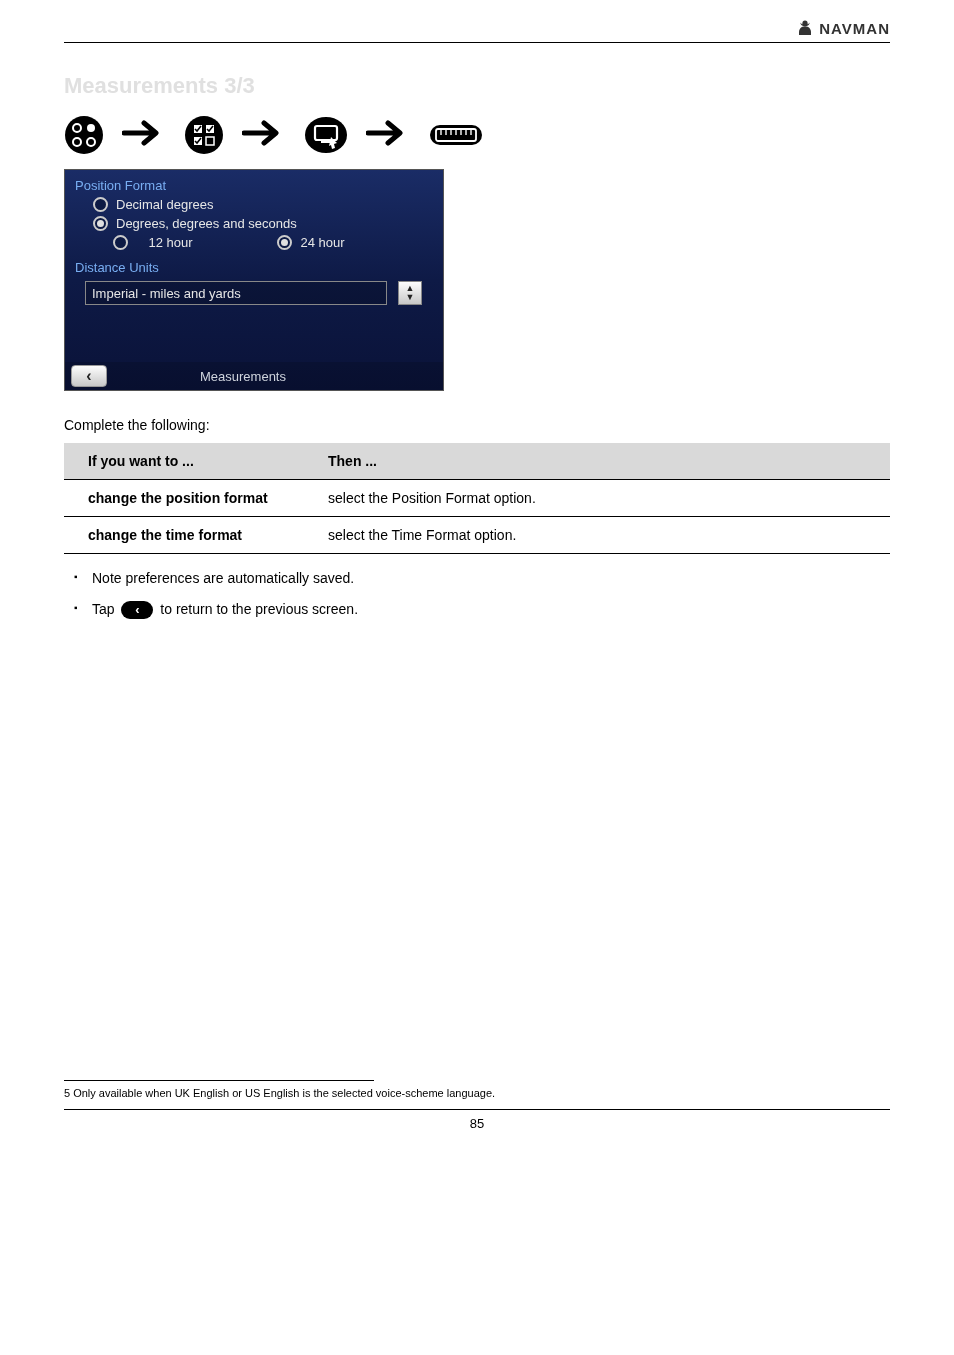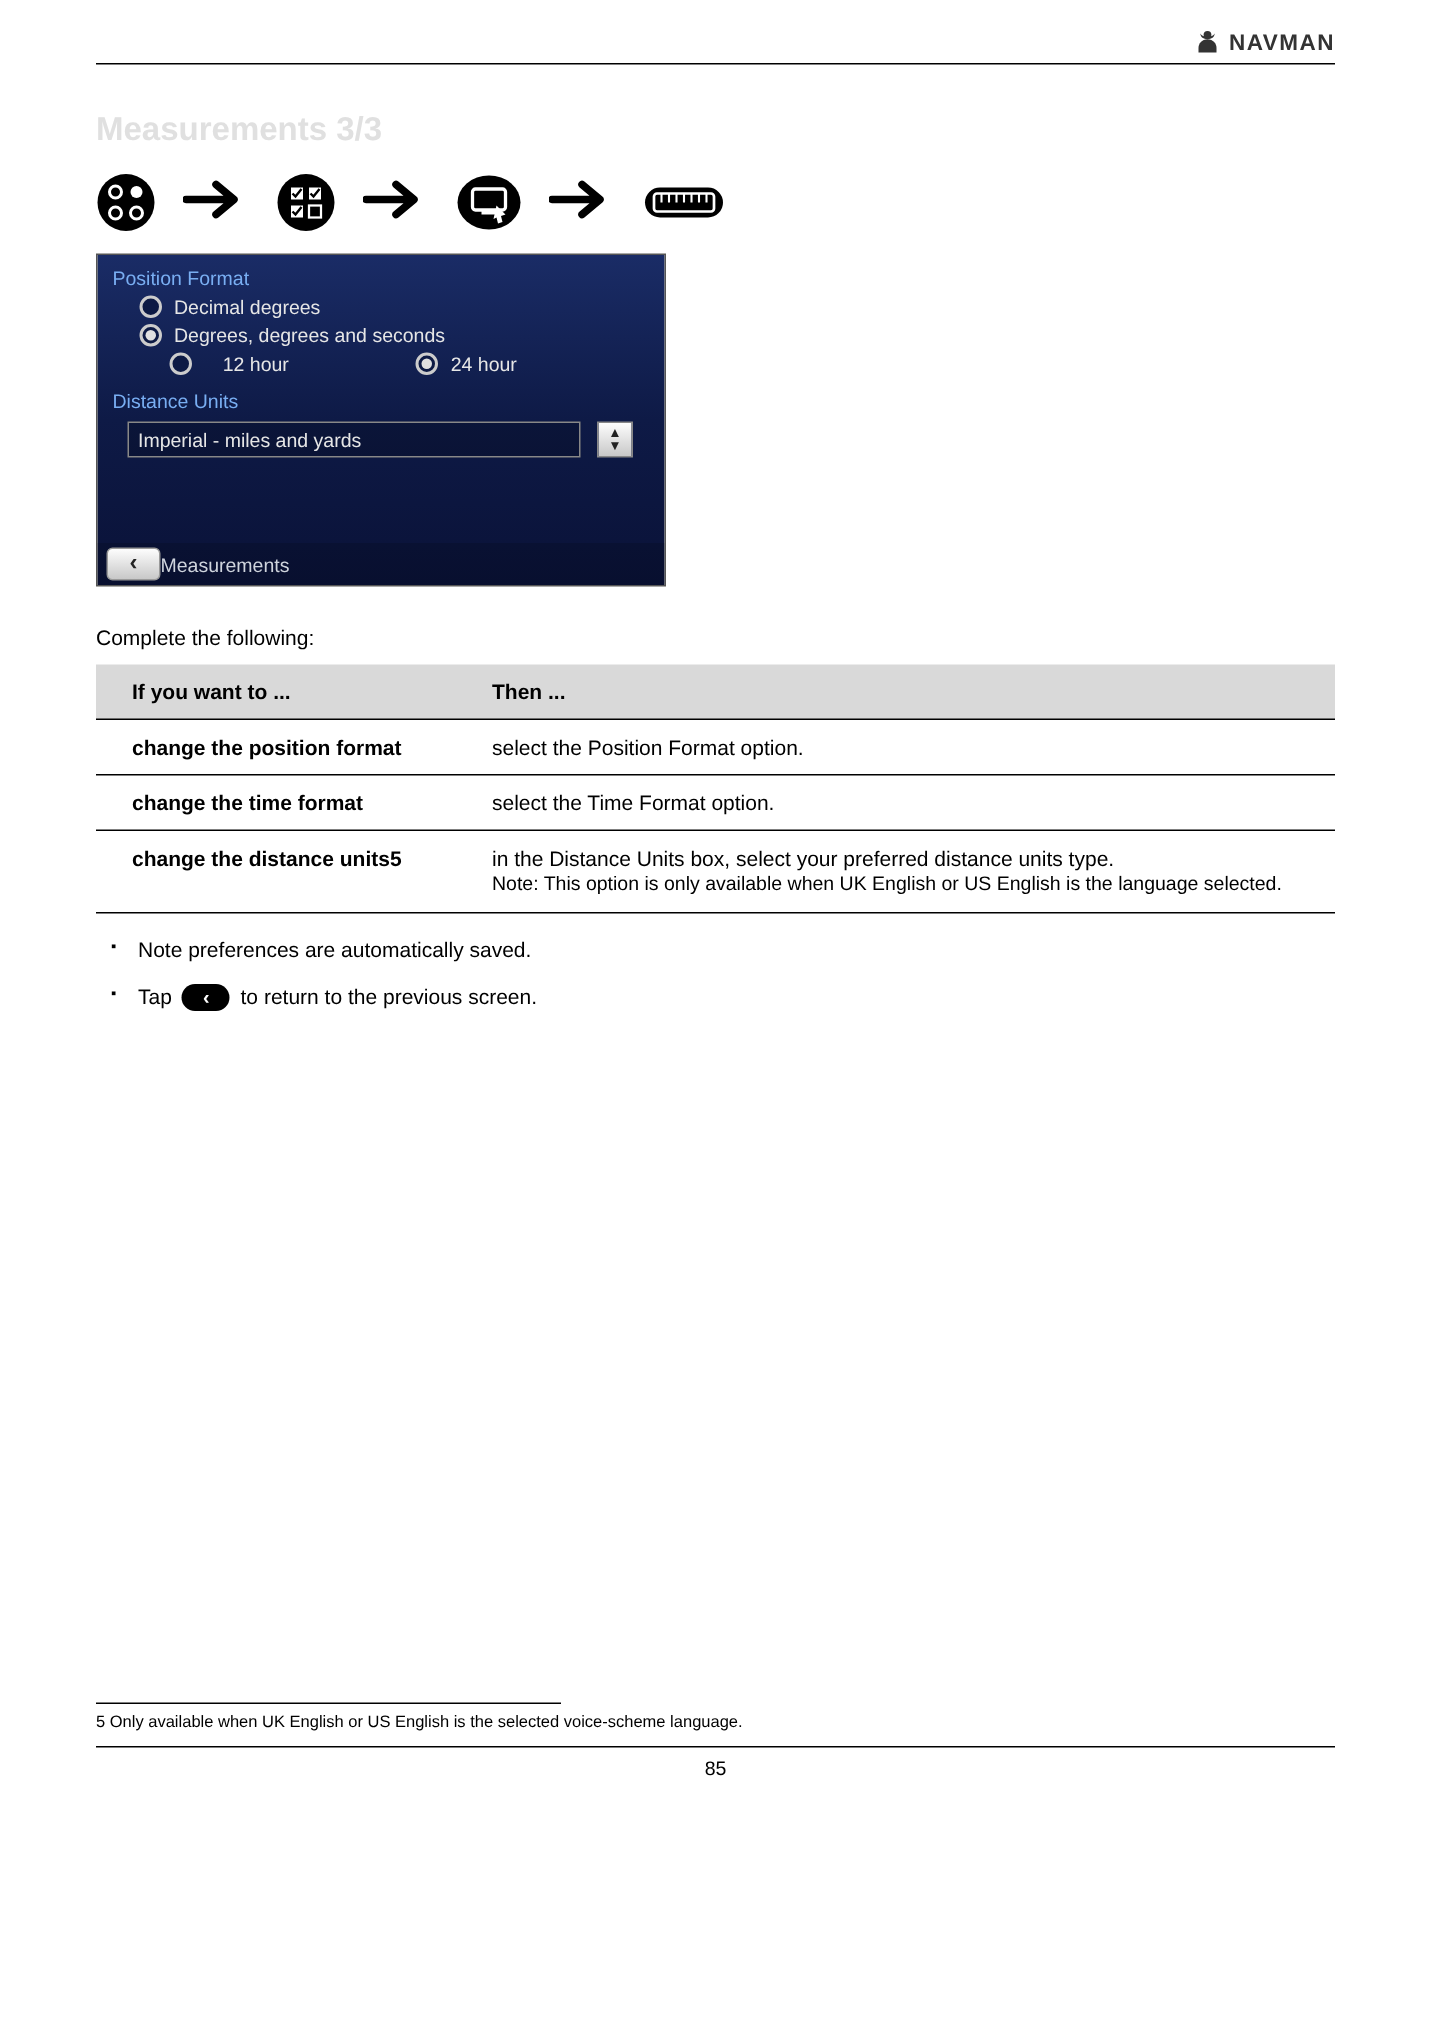--- a/index.html
+++ b/index.html
@@ -144,21 +144,21 @@
     display: flex;
     align-items: center;
     justify-content: center;
     color: #222;
     font-weight: bold;
     font-size: 16px;
     border: 1px solid #999;
   }
   .bottom-title {
     flex: 1;
-    text-align: left;
+    text-align: center;
     color: #cfd4dd;
     font-size: 13px;
     padding-right: 64px;
   }
   .intro-line {
     margin: 26px 0 10px 0;
     font-size: 14px;
   }
   table.settings {
     border-collapse: collapse;
@@ -371,27 +371,20 @@
     </thead>
     <tbody>
       <tr>
         <td>change the position format</td>
         <td>select the Position Format option.</td>
       </tr>
       <tr>
         <td>change the time format</td>
         <td>select the Time Format option.</td>
       </tr>
-      <tr>
-        <td>change the distance units5</td>
-        <td>
-          <div>in the Distance Units box, select your preferred distance units type.</div>
-          <div class="table-note">Note: This option is only available when UK English or US English is the language selected.</div>
-        </td>
-      </tr>
     </tbody>
   </table>
 
   <ul class="bullets">
     <li>Note preferences are automatically saved.</li>
     <li>
       <span>Tap </span>
       <span class="inline-back">
         <span>‹</span>
       </span>

